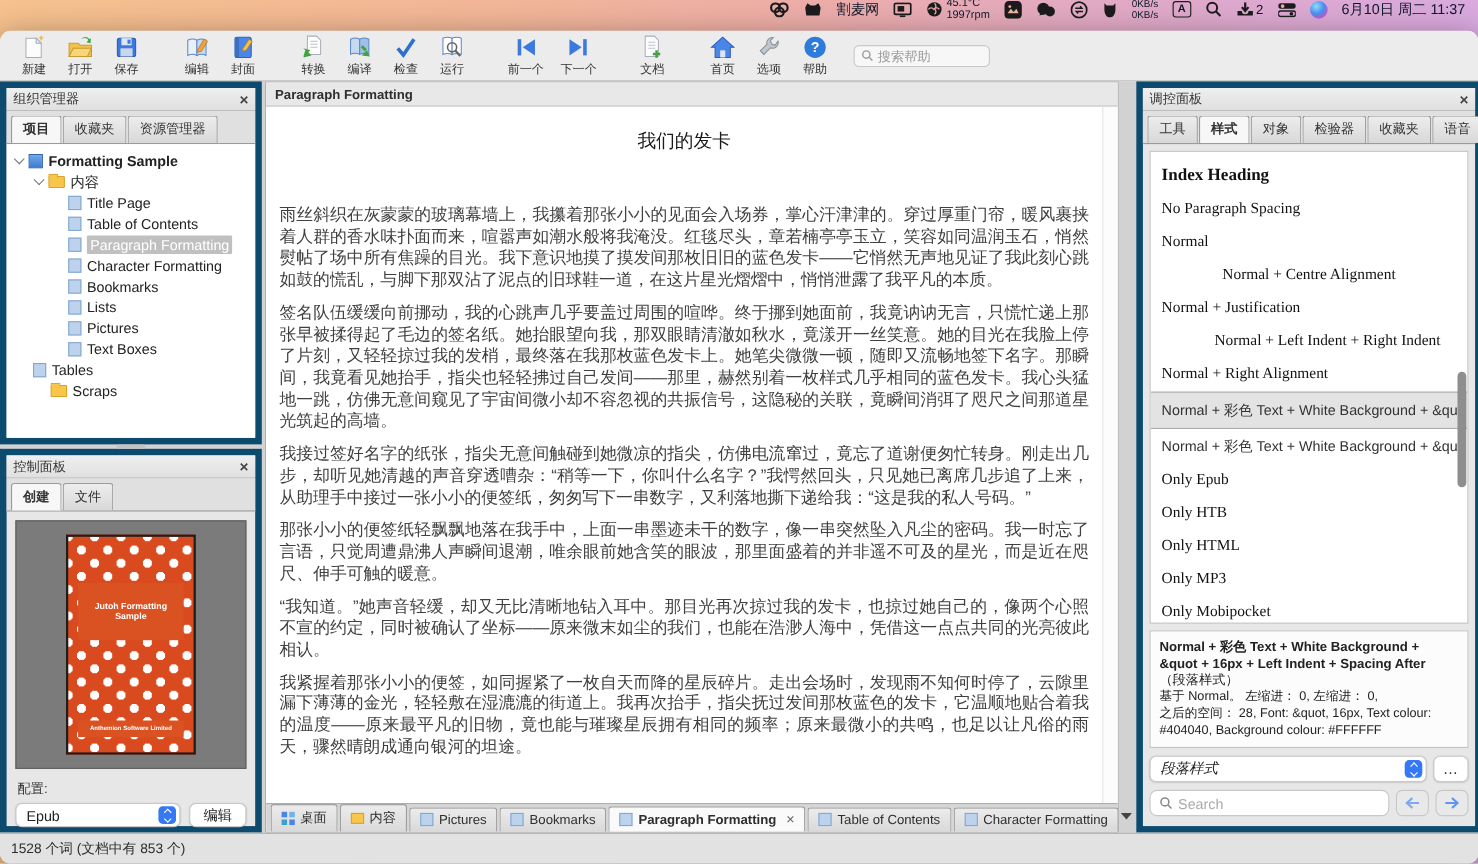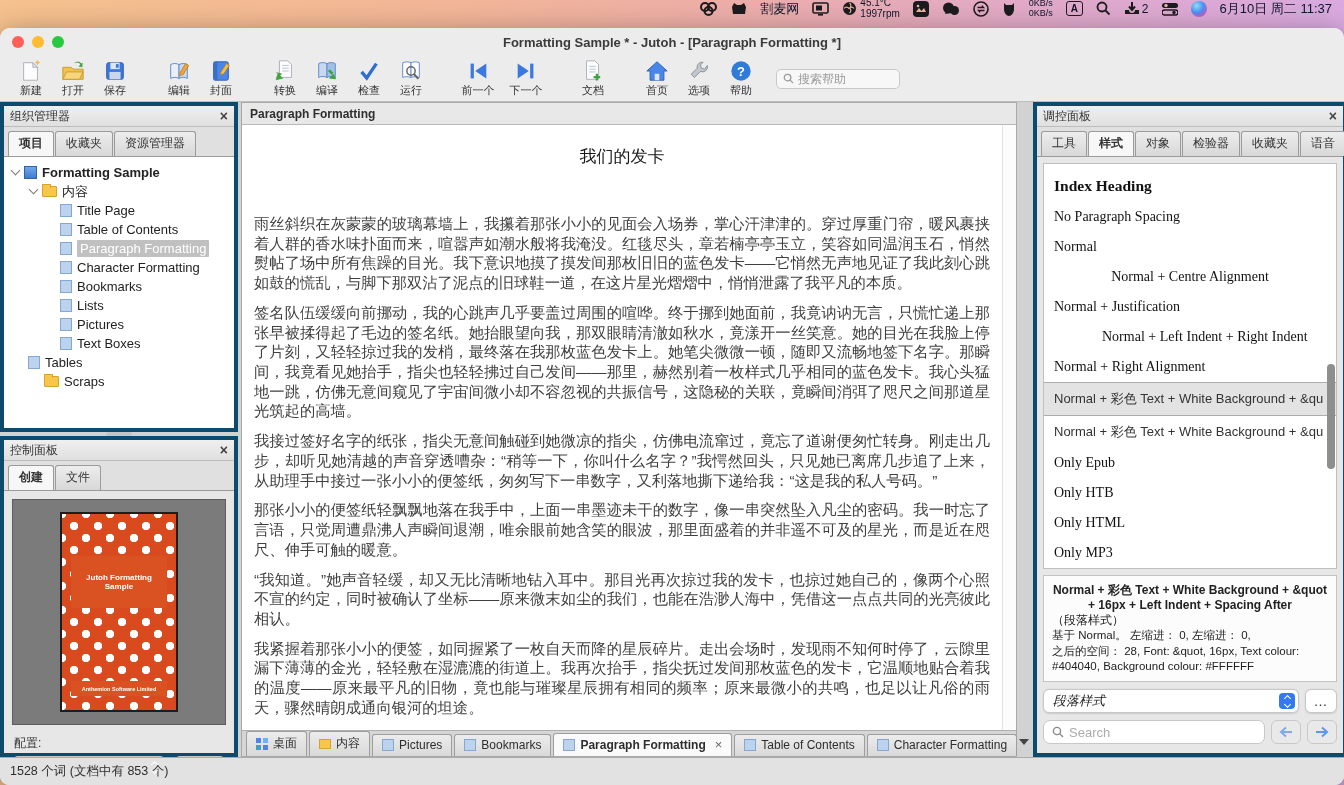--- a/index.html
+++ b/index.html
@@ -37,21 +37,21 @@
   .tbtn { width:42px; display:flex; flex-direction:column; align-items:center; gap:0; cursor:default; }
   .tbtn svg { width:24px; height:24px; }
   .tbtn .tlabel { font-size:11px; color:#333; white-space:nowrap; }
   .tsearch { display:flex; align-items:center; gap:4px; width:124px; height:20px;
     border:1px solid #C9C9C9; border-radius:5px; background:#F7F7F7; padding:0 6px; }
   .tsearch input { border:none; outline:none; background:transparent; width:90px;
     font-size:12px; color:#555; font-family:"Liberation Sans",sans-serif; }
   .tsearch input::placeholder { color:#9a9a9a; }
   
   .main { flex:1; display:flex; background:#D2D2D2; min-height:0; }
-  .panel { background:#E7E7E7; border:4px solid #0c4a6e; display:flex; flex-direction:column; min-height:0; }
+  .panel { background:#E7E7E7; border:6px solid #0c4a6e; display:flex; flex-direction:column; min-height:0; }
   .phead { height:21px; flex:none; background:linear-gradient(#EFEFEF,#E0E0E0);
     border-bottom:1px solid #BDBDBD; display:flex; align-items:center; padding:0 6px;
     font-size:12px; color:#333; }
   .phead .px { margin-left:auto; font-size:14px; font-weight:bold; color:#444; cursor:default; line-height:1; }
   .tabrow { flex:none; display:flex; align-items:flex-end; padding:4px 0 0 4px; gap:1px;
     border-bottom:1px solid #9B9B9B; background:#E0E0E0; }
   .ntab { font-size:12px; padding:3px 10px 4px; border:1px solid #9B9B9B; border-bottom:none;
     border-radius:3px 3px 0 0; background:linear-gradient(#EDEDED,#D8D8D8); color:#333; white-space:nowrap; }
   .ntab.active { background:#F7F7F7; font-weight:bold; }
   .tab-overflow { margin-left:auto; margin-right:6px; align-self:center; width:0; height:0;
@@ -133,21 +133,21 @@
     white-space:nowrap; overflow:hidden; }
   .srow.b { font-weight:bold; font-size:15.5px; }
   .srow.c { text-align:center; }
   .srow.i { padding-left:58px; }
   .srow.sans { font-family:"Liberation Sans", sans-serif; font-size:13px; color:#333; }
   .srow.sel { background:#E3E3E3; border-top:1px solid #ADADAD; border-bottom:1px solid #ADADAD; }
   .pal-scrollthumb { position:absolute; right:1px; top:200px; width:8px; height:105px;
     background:#8E8E8E; border-radius:4px; }
   .pal-desc { flex:none; margin:2px 6px; background:#FCFCFC; border:1px solid #C4C4C4;
     padding:7px 8px; font-size:11.5px; color:#222; line-height:1.32; }
-  .pal-desc .dt1 { font-size:12px; font-weight:bold; line-height:1.25;text-align:center; }
+  .pal-desc .dt1 { font-size:12px; font-weight:bold; line-height:1.25; }
   .pal-desc .dt2 { font-size:12px; }
   .pal-selrow { flex:none; display:flex; gap:6px; margin:5px 6px 0; align-items:center; }
   .pal-selrow .mselect { height:24px;font-style:italic; }
   .morebtn { width:32px; height:24px; background:#fff; border:1px solid #C8C8C8; border-radius:6px;
     display:flex; align-items:center; justify-content:center; font-size:14px; letter-spacing:1px; color:#333;
     box-shadow:0 .5px 1.5px rgba(0,0,0,.12); }
   .pal-searchrow { flex:none; display:flex; gap:6px; margin:7px 6px 9px; align-items:center; }
   .psearch { flex:1; height:24px; background:#fff; border:1px solid #C8C8C8; border-radius:7px;
     display:flex; align-items:center; gap:5px; padding:0 8px; }
   .psearch input { border:none; outline:none; flex:1; font-size:13px; color:#555; background:transparent;
@@ -245,28 +245,20 @@
         <circle cx="4" cy="3.5" r="1.7" fill="#E8AFA8"></circle>
         <circle cx="12" cy="10.5" r="1.7" fill="#1c1c1e"></circle>
       </svg>
     </span>
   <span class="siri"></span>
   <span>6月10日 周二 11:37</span>
 </div>
 
 <div class="window">
 
-  <div class="titlebar">
-    <div class="lights">
-      <span class="light" style="background:#FF5F57"></span>
-      <span class="light" style="background:#FEBC2E"></span>
-      <span class="light" style="background:#28C840"></span>
-    </div>
-    <span class="title">Formatting Sample * - Jutoh - [Paragraph Formatting *]</span>
-  </div>
 
   <div class="toolbar">
     <div class="tgroup">
       <div class="tbtn">
         <svg viewBox="0 0 26 26">
             <path d="M5 4h10l5 5v14H5z" fill="#FCFCFC" stroke="#A8AEB8"></path>
             <path d="M15 4l5 5h-5z" fill="#E4E8EE" stroke="#A8AEB8"></path>
             <path d="M20 1l1 2 2 .7-2 1-1 2.3-1-2.3-2-1 2-.7z" fill="#F6B73C"></path>
           </svg>
         <span class="tlabel">新建</span>

